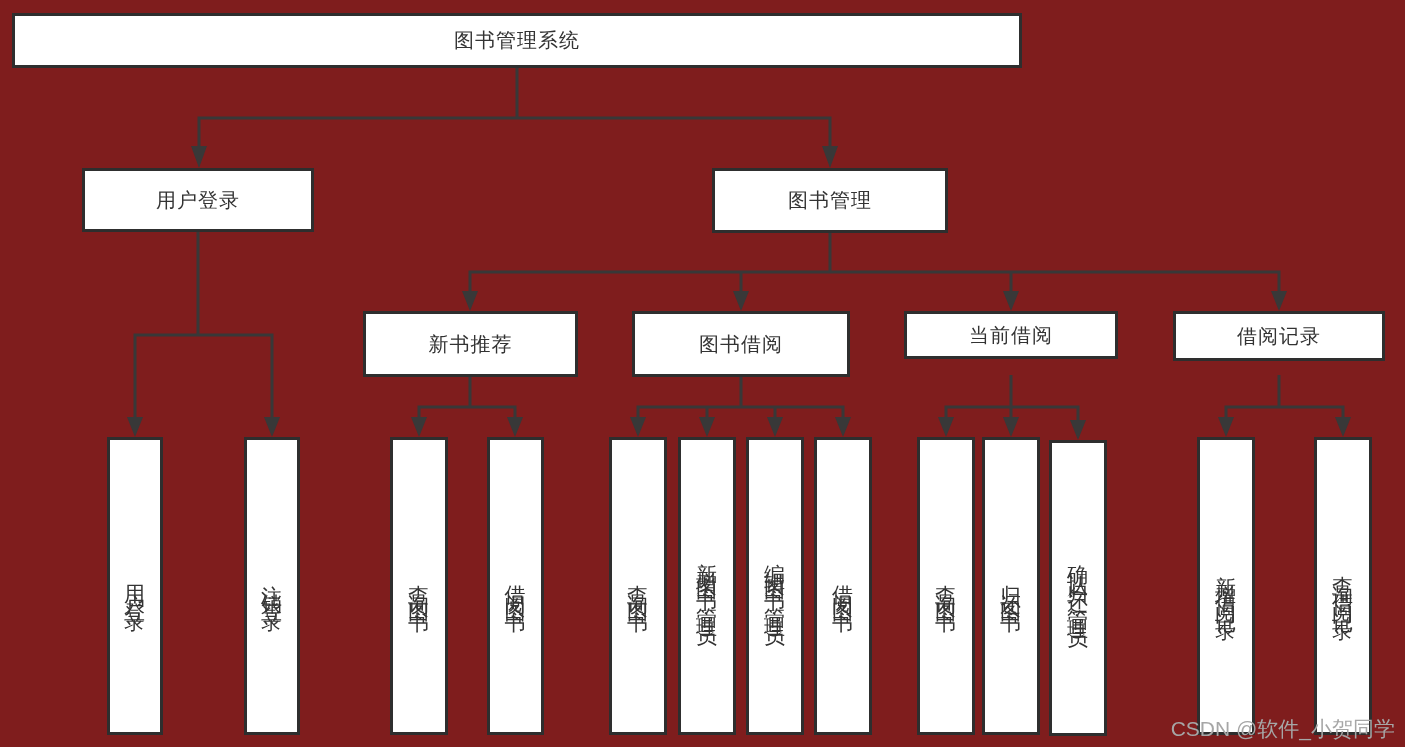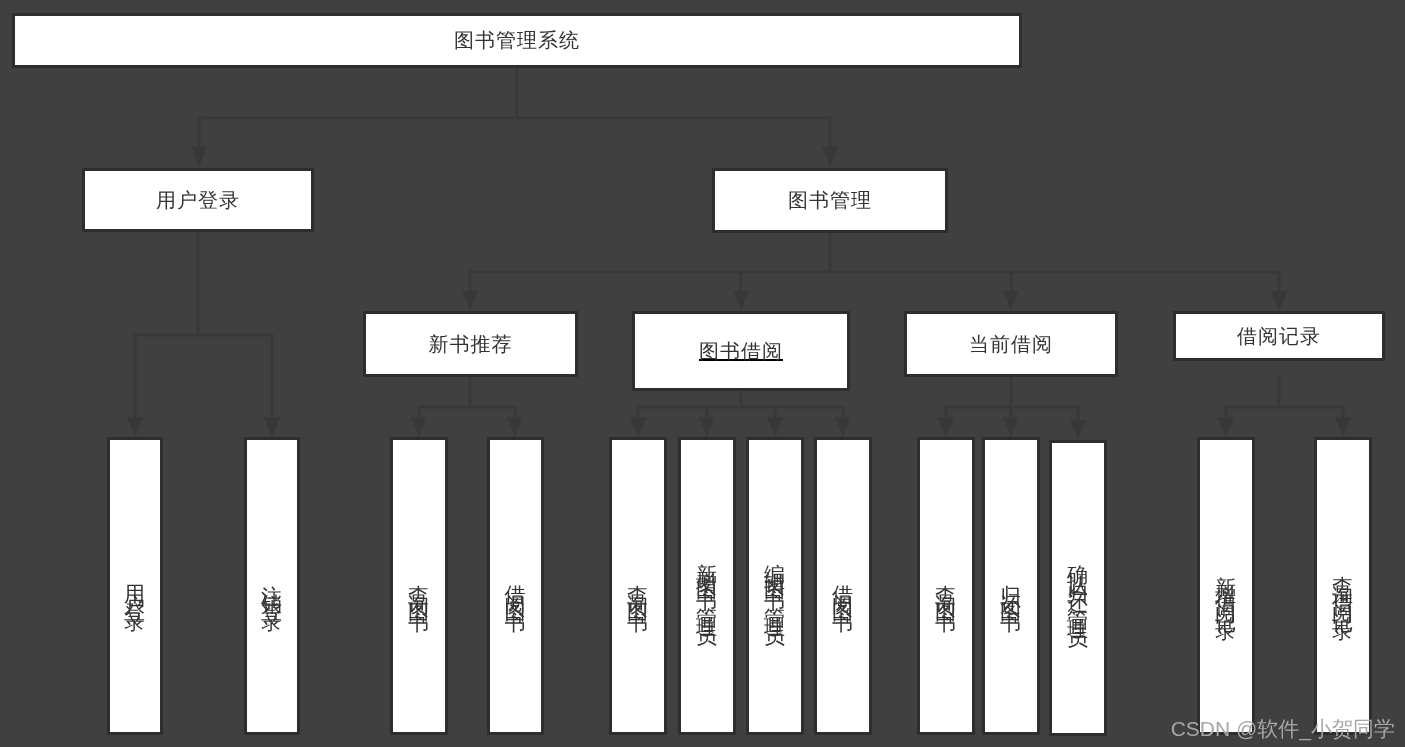--- a/index.html
+++ b/index.html
@@ -10,21 +10,21 @@
   }
   html, body {
     margin: 0; padding: 0;
     background: #ffffff;
     font-family: "Liberation Sans", "DejaVu Sans", sans-serif;
   }
   .canvas {
     position: relative;
     width: 1405px;
     height: 747px;
-    background: #404040;
+    background: #7f1d1d;
     overflow: hidden;
   }
   .connectors {
     position: absolute;
     left: 0; top: 0;
     width: 1405px; height: 747px;
     z-index: 1;
   }
   .connectors polyline, .connectors line {
     stroke: var(--line-color);
@@ -144,24 +144,24 @@
   <div class="box" style="left:82px; top:168px; width:232px; height:64px;">
     <span class="hlabel">用户登录</span>
   </div>
   <div class="box" style="left:363px; top:311px; width:215px; height:66px;">
     <span class="hlabel">新书推荐</span>
   </div>
 
   <div class="box" style="left:712px; top:168px; width:236px; height:65px;">
     <span class="hlabel">图书管理</span>
   </div>
-  <div class="box" style="left:632px; top:311px; width:218px; height:80px;text-decoration:underline;">
+  <div class="box" style="left:632px; top:311px; width:218px; height:66px;">
     <span class="hlabel">图书借阅</span>
   </div>
-  <div class="box" style="left:904px; top:311px; width:214px; height:66px;">
+  <div class="box" style="left:904px; top:311px; width:214px; height:48px;">
     <span class="hlabel">当前借阅</span>
   </div>
   <div class="box" style="left:1173px; top:311px; width:212px; height:50px;">
     <span class="hlabel">借阅记录</span>
   </div>
 
   <div class="box leaf" style="left:107px; width:56px;">
     <span class="vlabel">用户登录</span>
   </div>
   <div class="box leaf" style="left:244px; width:56px;">

